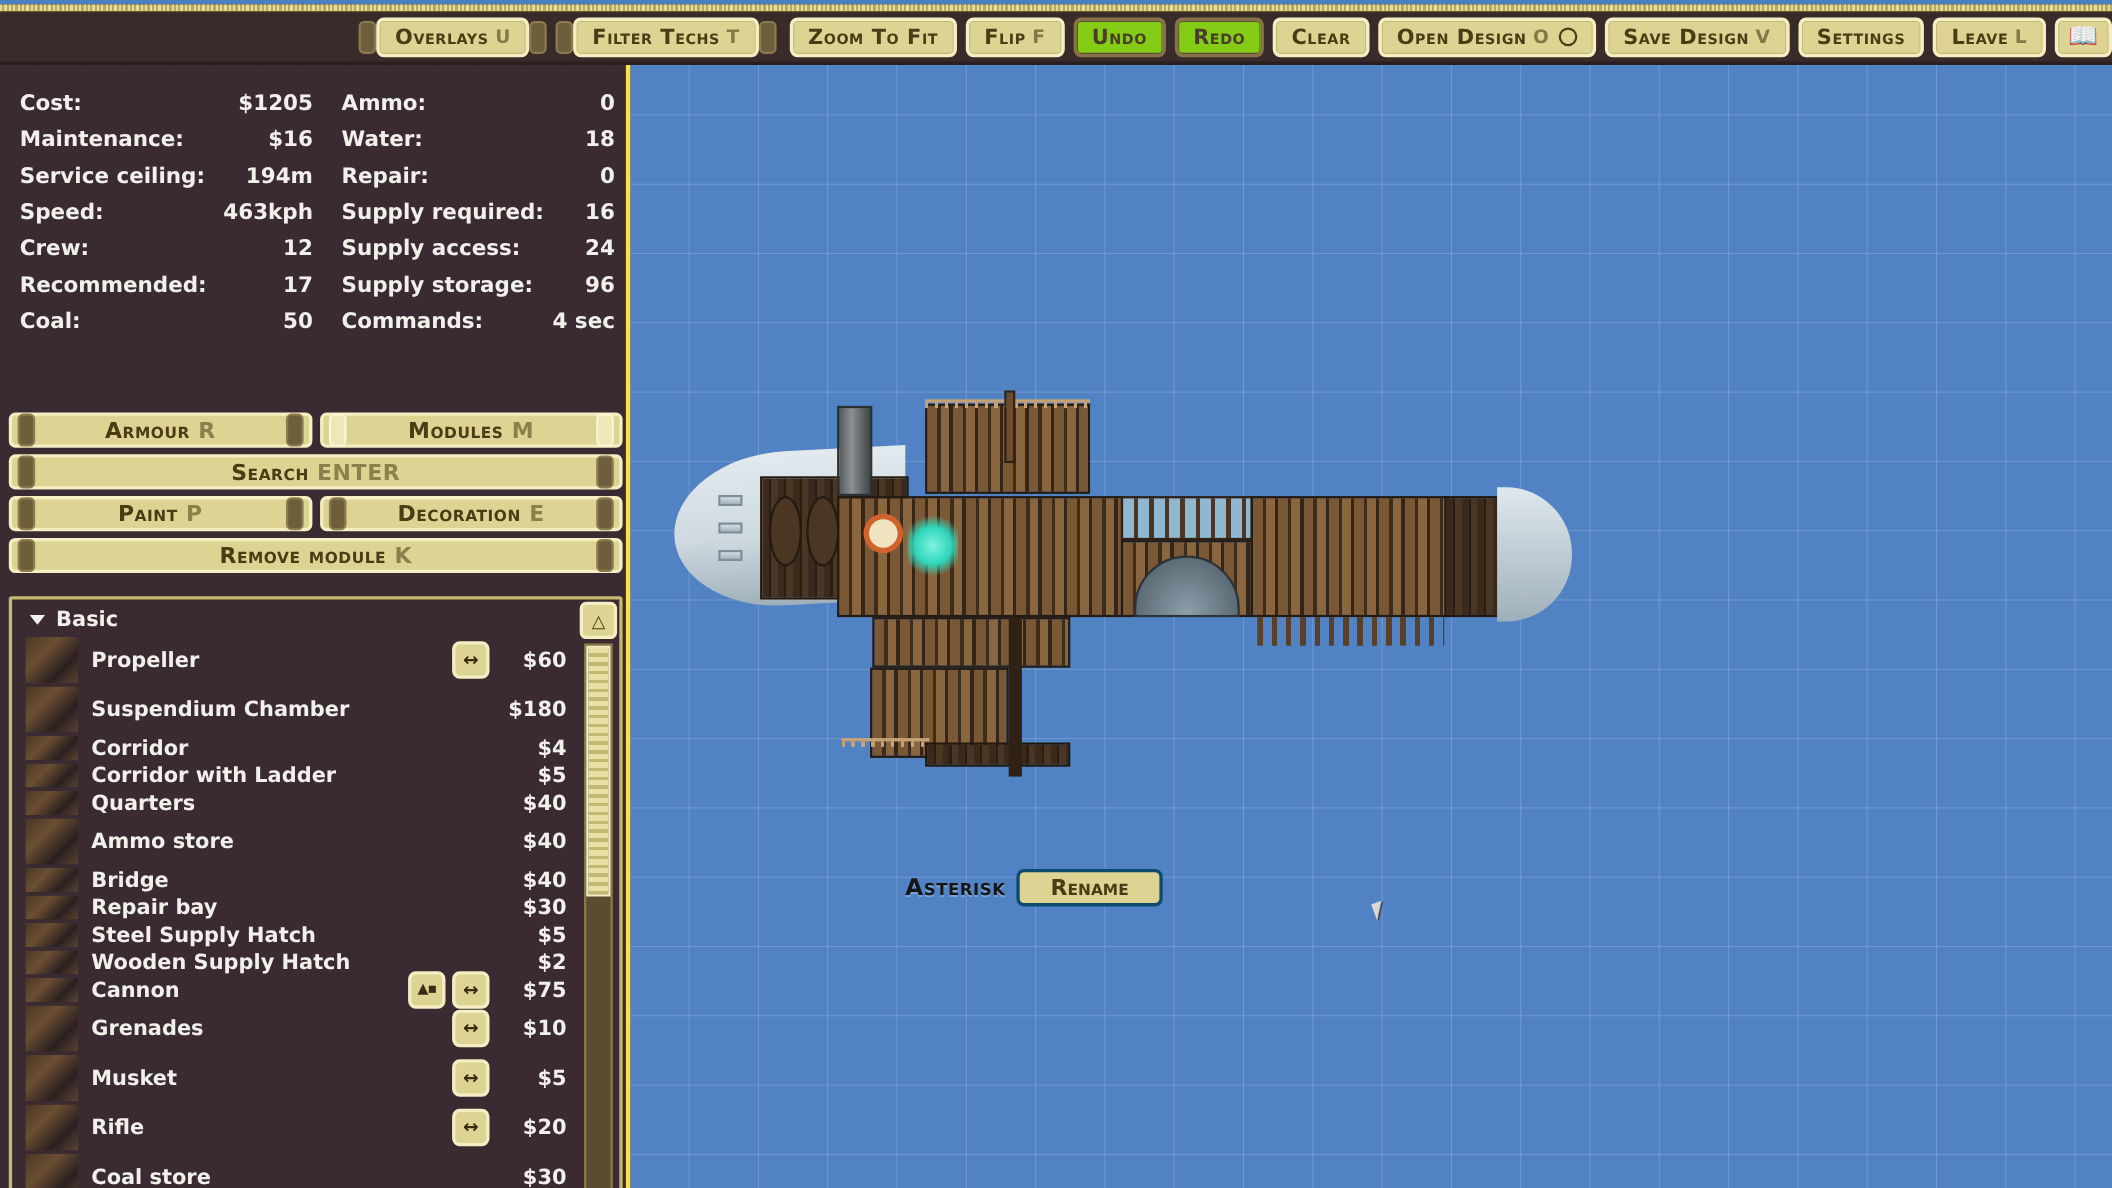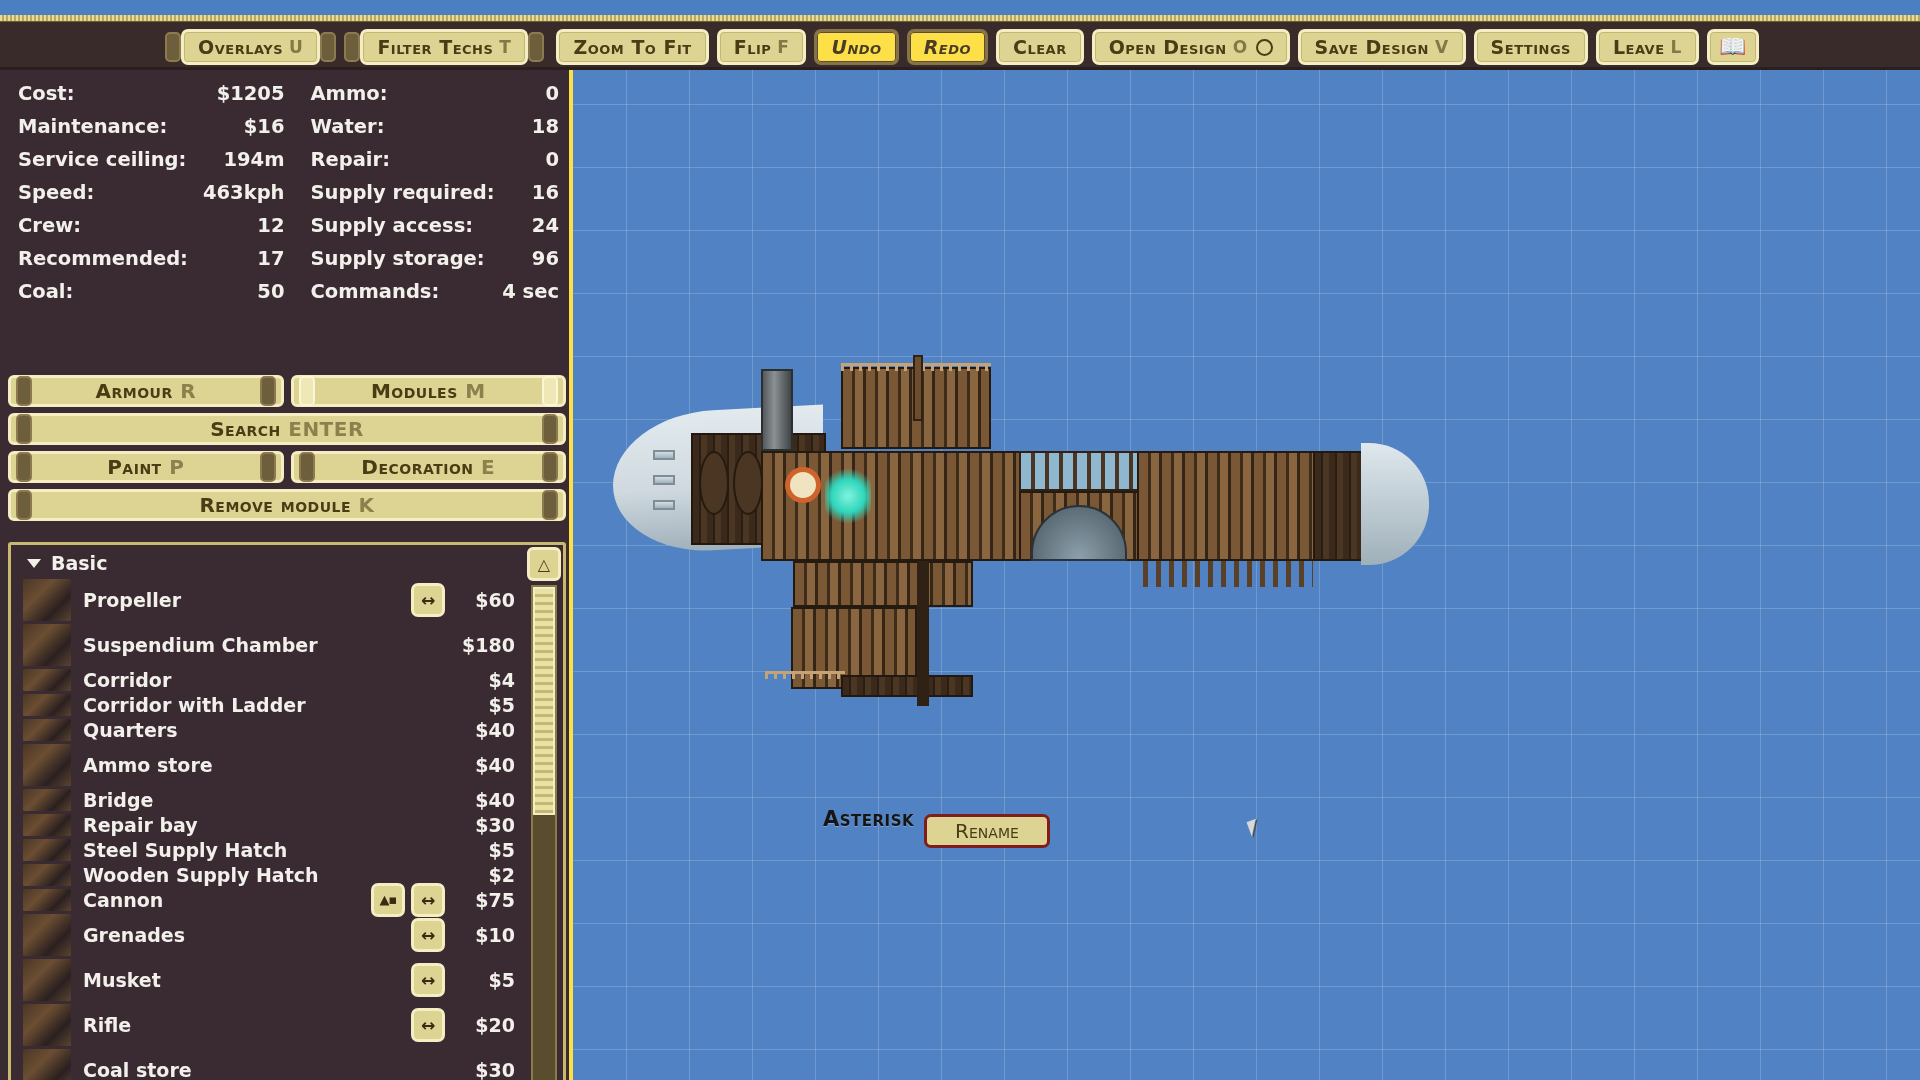--- a/index.html
+++ b/index.html
@@ -5,26 +5,25 @@
   * { margin:0; padding:0; box-sizing:border-box; }
   html,body { width:1920px; height:1080px; overflow:hidden; }
   body {
     font-family: "DejaVu Sans", sans-serif;
     background:#4a7fc1;
     position:relative;
   }
 
   
   #topbar{
-    position:absolute; left:0; top:15px; width:1920px; height:55px;
+    position:absolute; left:0; top:4px; width:1920px; height:55px;
     background:#3a2b2b;
     border-bottom:3px solid #2a1f1f;
     display:flex; align-items:center;
     z-index:20;
-    flex-direction:column;
   }
   #topbar-strip{
     position:absolute; left:0; top:0; width:1920px; height:7px;
     background:repeating-linear-gradient(90deg,#e6dc9a 0px,#e6dc9a 2px,#b6a85e 2px,#b6a85e 4px);
     border-bottom:1px solid #6b5c2c;
   }
   #topbar-left-fill{ width:350px; height:100%; background:#3a2b2b;}
   #toolbar{
     display:flex; align-items:center; gap:0px; height:100%;
     padding-top:7px;
@@ -48,25 +47,24 @@
     font-size:19px;
     font-weight:bold;
     letter-spacing:.5px;
     font-variant:small-caps;
     text-transform:capitalize;
     white-space:nowrap;
     cursor:pointer;
     box-shadow: inset 0 0 0 1px #c3b873;
   }
   .btn.disabled{
-    background:#fde047;
+    background:#84cc16;
     border-color:#877348;
     color:#4a3c28;
     box-shadow: inset 0 0 0 1px #5c4e34;
-    font-style: italic;
   }
   .btn .key{ opacity:.6; margin-left:6px; font-size:17px;}
   .pill{
     width:16px;height:30px;border-radius:5px;background:#6e5f3c;
     border:2px solid #8d7b4f;
     flex:0 0 auto;
   }
   .pill.lit{ background:#efe7b5; border-color:#fbf6d6;}
   .tb-sep{ width:8px;height:40px;background:#3a2b2b;}
   .ring{
@@ -263,23 +261,23 @@
     display:flex;align-items:center;gap:10px;
     z-index:5;
   }
   #shipname{
     color:#151515;font-size:21px;font-weight:bold;font-variant:small-caps;
     letter-spacing:.5px;
     text-shadow:0 1px 0 rgba(255,255,255,.25);
   }
   #renamebtn{
     height:34px; padding:0 28px;
-    background:#ddd493; border:3px solid #7f1d1d; border-radius:7px;
-    color:#4a3c14;font-size:20px;font-weight:normal;font-variant:small-caps;
-    display:flex;align-items:center;justify-content:center;cursor:pointer;margin-top:24px;
+    background:#ddd493; border:3px solid #0c4a6e; border-radius:7px;
+    color:#4a3c14;font-size:20px;font-weight:bold;font-variant:small-caps;
+    display:flex;align-items:center;justify-content:center;cursor:pointer;
   }
   #cursor{
     position:absolute; left:676px; top:765px; width:0;height:0;
     border-left:10px solid #d8d8d8;
     border-top:0 solid transparent;
     border-bottom:16px solid transparent;
     transform:rotate(-20deg);
     filter:drop-shadow(1px 1px 0 #333);
     z-index:9;
   }

